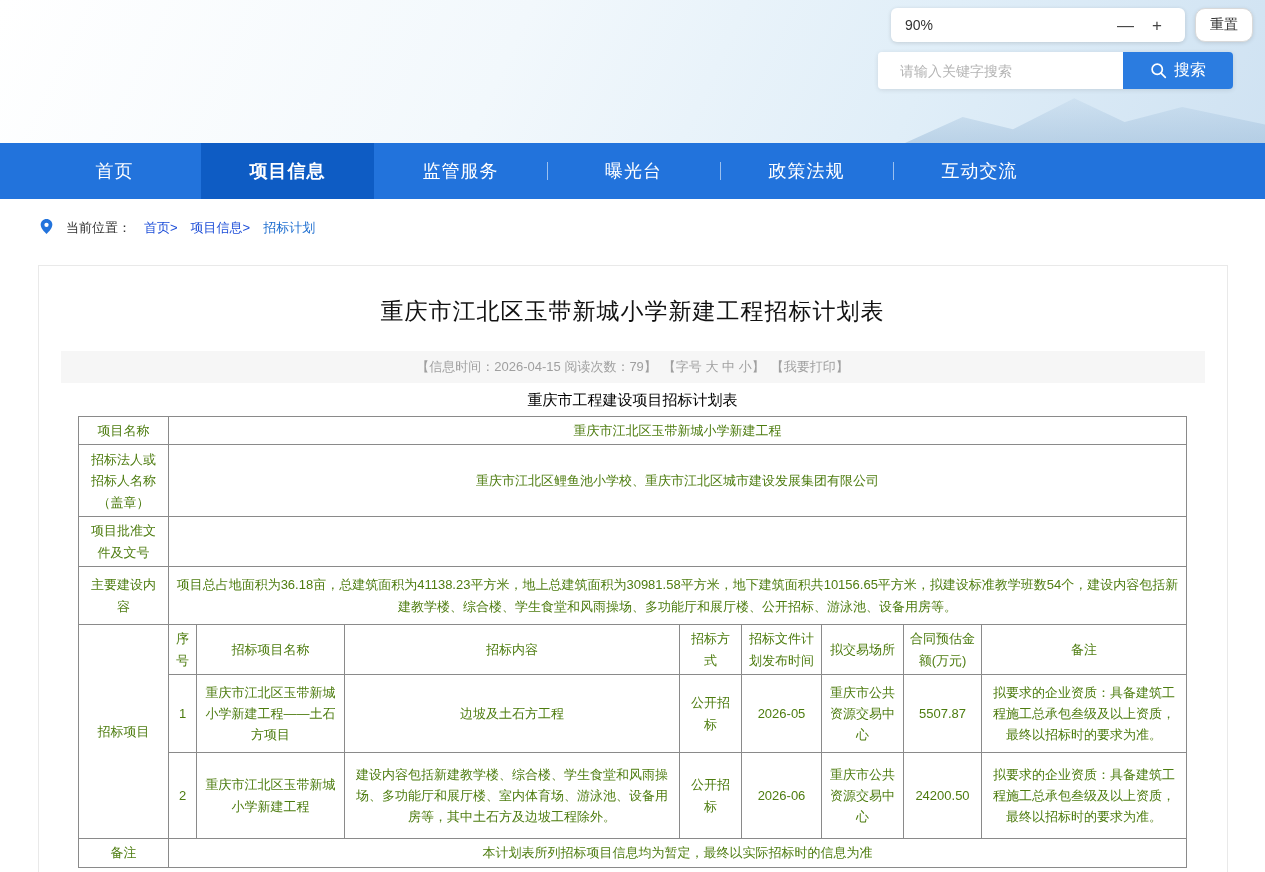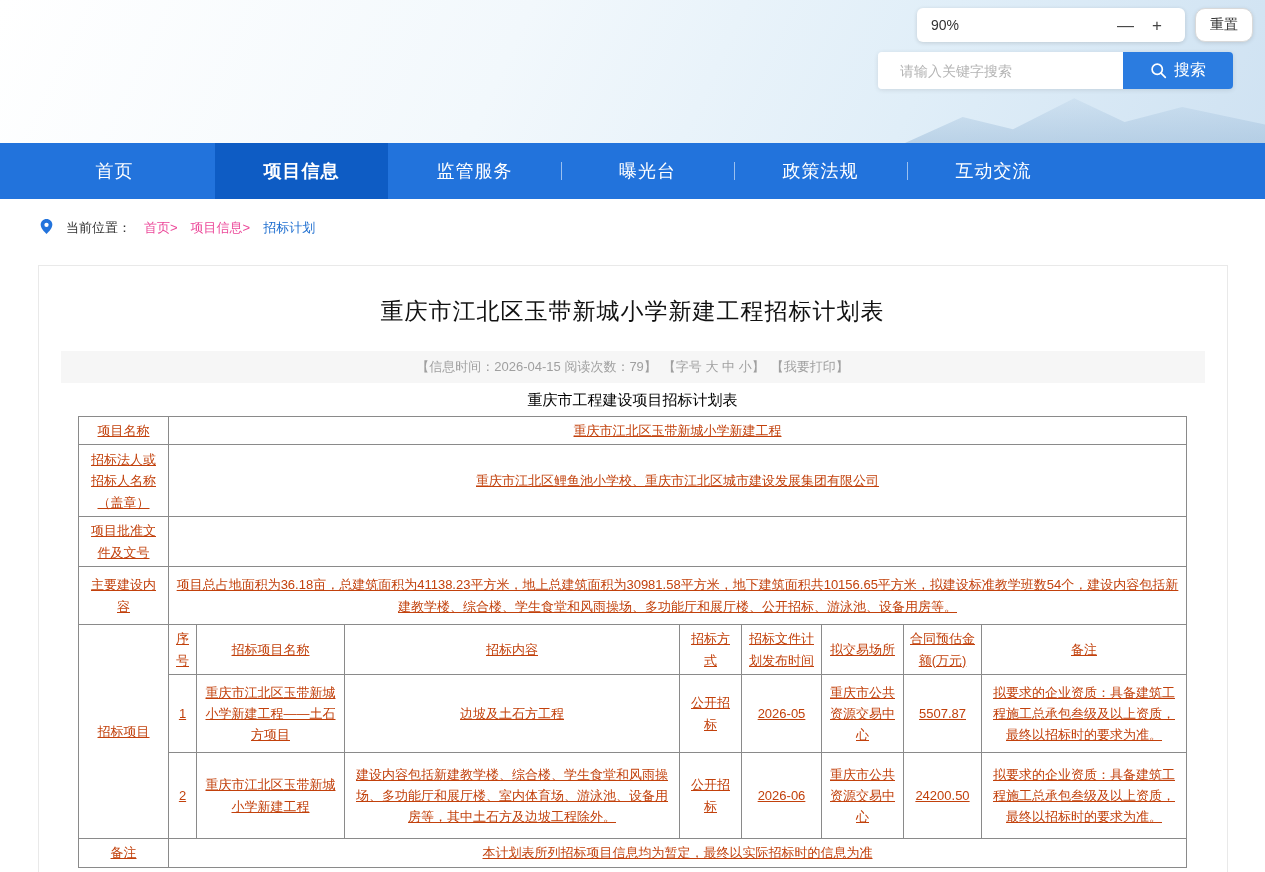--- a/index.html
+++ b/index.html
@@ -21,21 +21,21 @@
   .mountain {
     position:absolute; right:0; bottom:0; width:360px; height:62px;
     background: linear-gradient(180deg, rgba(176,202,226,0.05), rgba(162,192,220,0.6));
     clip-path: polygon(0 100%, 16% 58%, 30% 78%, 47% 28%, 61% 66%, 77% 42%, 100% 70%, 100% 100%);
   }
   .zoom-widget {
     position:absolute; top:8px; right:12px;
     display:flex; align-items:center; gap:10px; z-index:9;
   }
   .zoom-pill {
-    width:268px; height:34px; background:#fff; border-radius:6px;
+    width:294px; height:34px; background:#fff; border-radius:6px;
     box-shadow:0 1px 4px rgba(0,0,0,.14);
     display:flex; align-items:center; padding:0 14px; font-size:14px; color:#333;
   }
   .zoom-pill .spacer { flex:1; }
   .zoom-btn { background:none; border:none; font-size:17px; color:#444; cursor:pointer; padding:0 9px; line-height:1; }
   .reset-btn {
     height:34px; padding:0 14px; background:#fff; border:1px solid #d9d9d9;
     border-radius:10px; font-size:14px; color:#333; cursor:pointer;
     box-shadow:0 1px 4px rgba(0,0,0,.12);
   }
@@ -57,48 +57,48 @@
     width:110px; height:37px; background:var(--accent,#2b7ce0); color:#fff; border:none;
     font-size:16px; display:flex; align-items:center; justify-content:center; gap:7px; cursor:pointer;
   }
   
   .nav { height:56px; background:var(--nav,#2273dc); display:flex; padding-left:28px; }
   .nav-item {
     width:173px; color:#fff; font-size:18px; letter-spacing:1px;
     display:flex; align-items:center; justify-content:center;
     cursor:pointer; position:relative;
   }
-  .nav-item.active { background:var(--nav-active,#0e5cc4); font-weight:bold;margin-left:14px; }
+  .nav-item.active { background:var(--nav-active,#0e5cc4); font-weight:bold; }
   .nav-item.sep::before {
     content:""; position:absolute; left:0; top:19px; bottom:19px; width:1px;
     background:rgba(255,255,255,.55);
   }
   
   .breadcrumb {
     padding:20px 12px 12px 40px; display:flex; align-items:flex-start;
     font-size:13px; color:#333; background:#fff; gap:13px;
   }
-  .crumb-link { color:#ec4899; cursor:pointer; }
+  .crumb-link { color:#1d4ed8; cursor:pointer; }
   .crumb-current { color:var(--link,#1f6fd0); cursor:pointer; }
   
   .card {
     width:1190px; margin:16px auto 26px; background:#fff;
     border:1px solid #e9e9e9; padding:30px 0 28px;
   }
   .article-title { text-align:center; font-size:23px; font-weight:400; color:#111; letter-spacing:1px; }
   .meta-bar {
     margin:24px 22px 0; background:#f6f6f6; height:32px;
     display:flex; align-items:center; justify-content:center; gap:6px;
     color:#a0a0a0; font-size:13px;
   }
   .meta-bar .clickable { cursor:pointer; }
   .table-caption { text-align:center; font-size:15px; color:#000; margin-top:8px; }
   table.plan {
     margin:6px auto 0; border-collapse:collapse; table-layout:fixed;
-    width:1108px; font-size:13px; color:#c2410c;text-decoration:underline;
+    width:1108px; font-size:13px; color:#4d7c0f;
   }
   table.plan td {
     border:1px solid #8a8a8a; padding:3px 6px; text-align:center;
     line-height:1.65; vertical-align:middle; word-break:break-all;
   }
   tr.r-name   { height:26px; }
   tr.r-legal  { height:72px; }
   tr.r-doc    { height:46px; }
   tr.r-main   { height:58px; }
   tr.r-head   { height:44px; }

